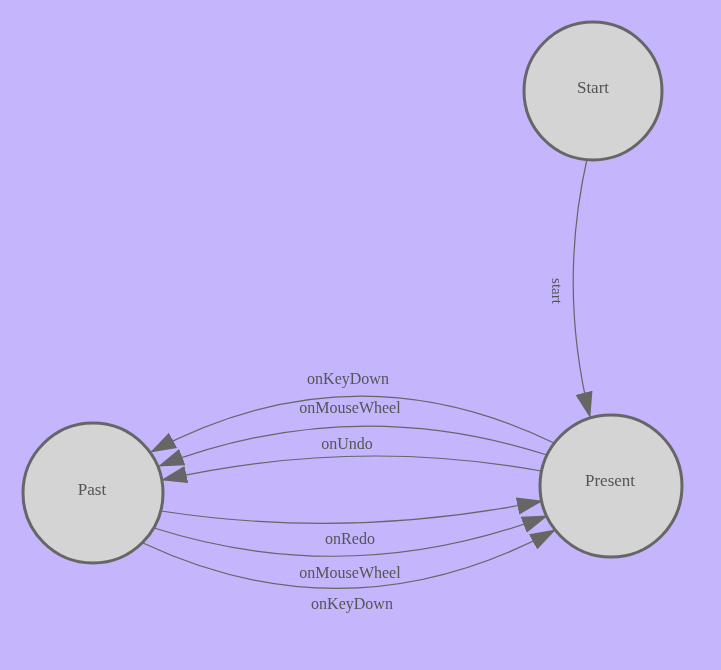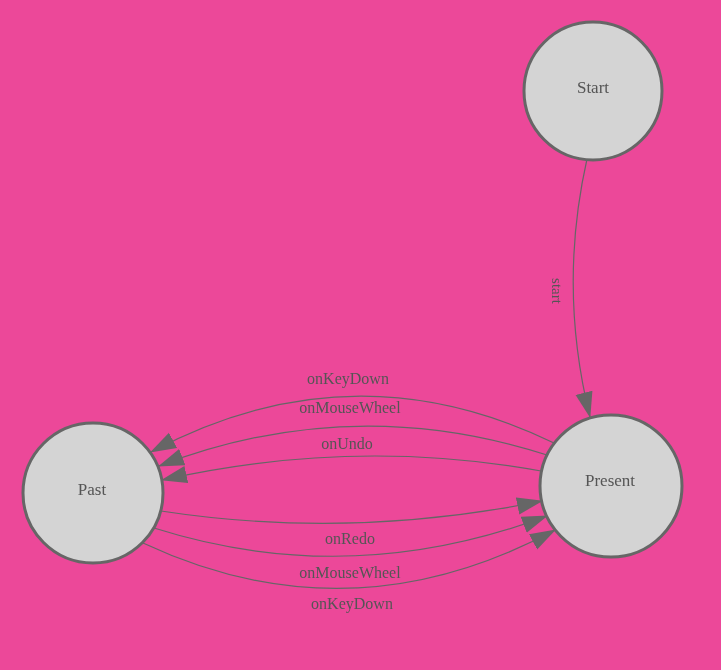--- a/index.html
+++ b/index.html
@@ -4,21 +4,21 @@
 <style>
   html, body {
     margin: 0;
     padding: 0;
     background: #ffffff;
   }
   .stage {
     position: relative;
     width: 721px;
     height: 670px;
-    background: #ec4899;
+    background: #c4b5fd;
     overflow: hidden;
   }
   svg {
     display: block;
   }
   .edge {
     fill: none;
     stroke: #666666;
     stroke-width: 1.2;
   }

